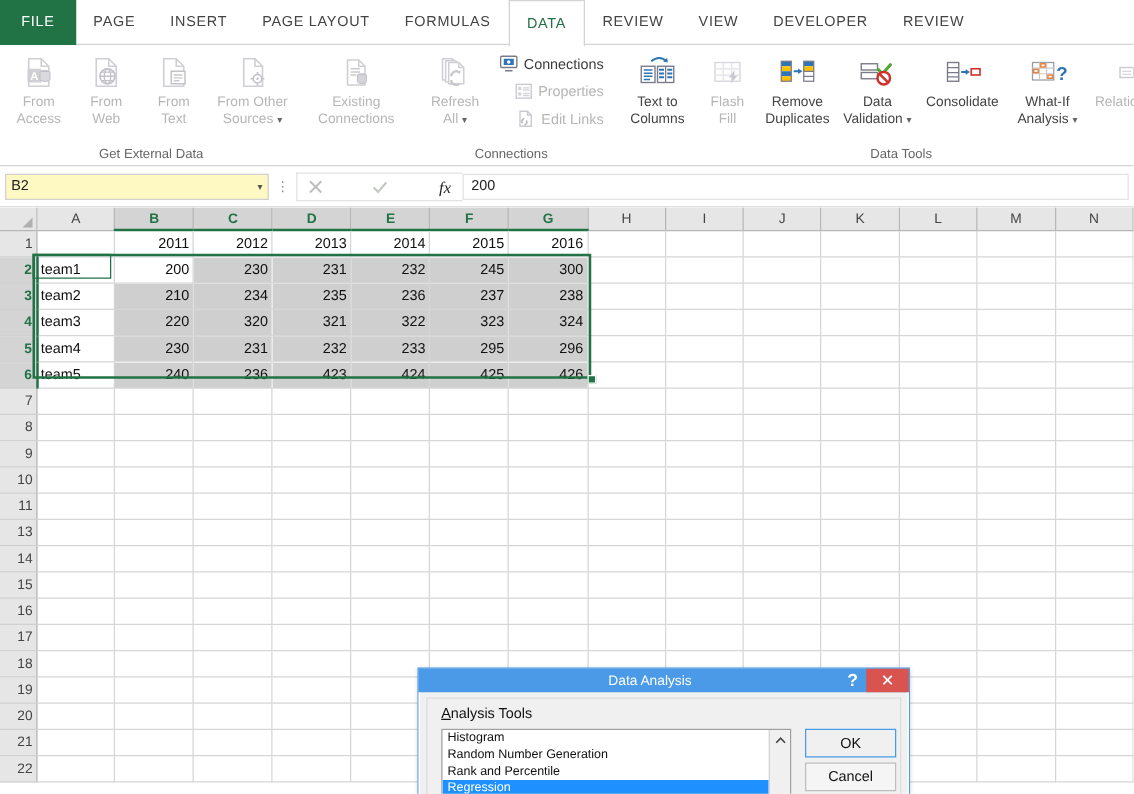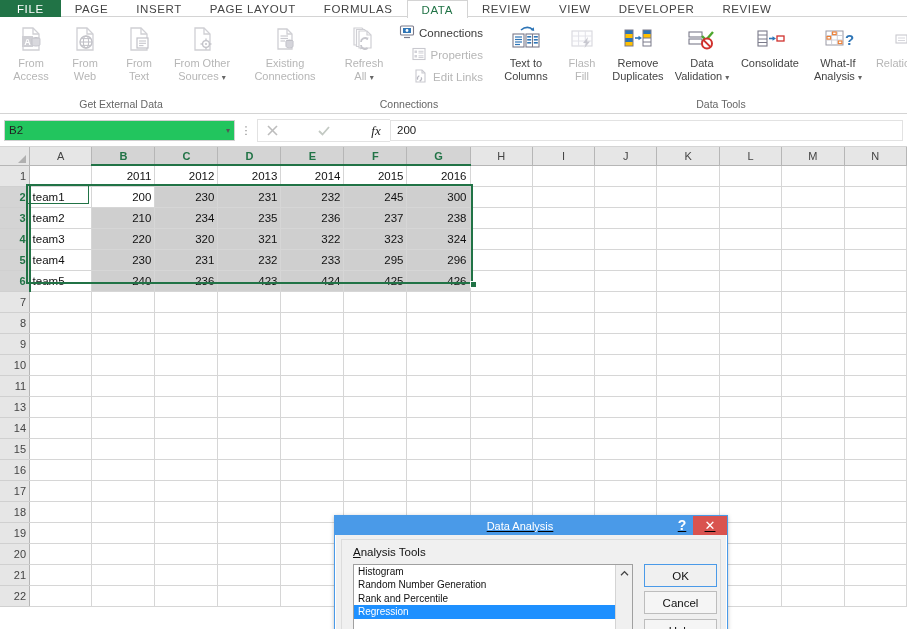--- a/index.html
+++ b/index.html
@@ -3,21 +3,21 @@
 <meta charset="utf-8">
 <style>
   html,body{margin:0;padding:0;}
   body{
     width:907px;height:635px;overflow:hidden;
     font-family:"Liberation Sans",sans-serif;
     background:#ffffff;
     -webkit-font-smoothing:antialiased;
   }
   
-  .tabstrip{height:17px;background:#ffffff;display:flex;align-items:stretch;position:relative;}
+  .tabstrip{height:36px;background:#ffffff;display:flex;align-items:stretch;position:relative;}
   .tabstrip:after{content:"";position:absolute;left:0;right:0;bottom:0;height:1px;background:#d4d4d4;}
   .tab{display:flex;align-items:center;padding:0 14px;font-size:11.5px;letter-spacing:.6px;
        color:#444;position:relative;z-index:2;}
   .tab.file{background:#217346;color:#fff;padding:0 17px;font-weight:400;}
   .tab.active{color:#217346;background:#fff;border-left:1px solid #d4d4d4;border-right:1px solid #d4d4d4;
               border-top:1px solid #d4d4d4;margin-bottom:-1px;}
   
   .ribbon{height:96px;background:#fff;border-bottom:1px solid #d4d4d4;display:flex;position:relative;}
   .grp{display:flex;flex-direction:column;position:relative;padding:0 4px;}
   .grp-items{display:flex;align-items:flex-start;height:78px;padding-top:3px;}
@@ -29,21 +29,21 @@
   .btn.w70{width:70px;}
   .btn.w76{width:76px;}
   .btn.w46{width:46px;}
   .btn.dis{color:#b6b6b6;}
   .ico{height:32px;display:flex;align-items:center;justify-content:center;margin-bottom:2px;}
   .smallbtn{display:flex;align-items:center;gap:4px;font-size:11.5px;color:#3b3b3b;height:22px;padding:0 3px;}
   .smallbtn.dis{color:#b6b6b6;justify-content:flex-end;}
   .caret{font-size:8px;line-height:8px;color:#666;}
   
   .fbar{height:32px;background:#fff;display:flex;align-items:center;padding:0 4px;border-bottom:1px solid #d4d4d4;}
-  .namebox{width:231px;height:21px;border:1px solid #d0d0d0;background:#22c55e;display:flex;align-items:center;
+  .namebox{width:211px;height:21px;border:1px solid #d0d0d0;background:#fef9c3;display:flex;align-items:center;
            padding:0 4px;font-size:11.5px;color:#222;box-sizing:border-box;}
   .namebox .nb-val{flex:1;}
   .nb-caret{font-size:8px;color:#555;}
   .fb-dots{width:22px;text-align:center;color:#888;font-size:11px;letter-spacing:0;}
   .fb-icons{display:flex;align-items:center;height:21px;border:1px solid #e2e2e2;border-right:none;gap:24px;}
   .fb-ic{width:28px;height:21px;display:flex;align-items:center;justify-content:center;}
   .fb-input{flex:1;height:21px;border:1px solid #e2e2e2;border-left:1px solid #e2e2e2;background:#fff;
             display:flex;align-items:center;padding:0 6px;font-size:11.5px;color:#222;box-sizing:border-box;}
   
   .gridwrap{position:relative;height:482px;overflow:hidden;background:#fff;}
@@ -63,21 +63,21 @@
   td.cell.num{text-align:right;}
   td.cell.txt{text-align:left;}
   td.cell.shaded{background:#cfcfcf;}
   
   .selbox{position:absolute;border:2px solid #217346;pointer-events:none;box-sizing:border-box;}
   .selhandle{position:absolute;width:5px;height:5px;background:#217346;border:1px solid #fff;box-sizing:content-box;}
   .activebox{position:absolute;border:1px solid #217346;pointer-events:none;box-sizing:border-box;}
   
   .dlg{position:absolute;left:334px;top:368px;width:394px;height:188px;background:#f0f0f0;
        border:1px solid #4a9ae8;box-sizing:border-box;box-shadow:0 1px 4px rgba(0,0,0,.25);}
-  .dlg-title{height:19px;background:#4a9ae8;display:flex;align-items:center;position:relative;text-decoration:underline;}
+  .dlg-title{height:19px;background:#4a9ae8;display:flex;align-items:center;position:relative;}
   .dlg-title-txt{flex:1;text-align:center;font-size:11px;color:#fff;padding-left:34px;}
   .dlg-q{width:22px;text-align:center;font-size:14px;font-weight:bold;color:#fff;line-height:19px;}
   .dlg-x{width:34px;height:19px;background:#d9534f;color:#fff;font-size:13px;display:flex;
          align-items:center;justify-content:center;}
   .dlg-body{position:relative;height:167px;background:#f0f0f0;border:1px solid #fff;border-top:none;box-sizing:border-box;}
   .dlg-inner{position:absolute;left:5px;top:4px;right:5px;bottom:5px;background:#f0f0f0;
              border:1px solid #dcdcdc;box-sizing:border-box;}
   .an-label{position:absolute;left:11px;top:6px;font-size:11.5px;color:#111;}
   .an-label u{text-decoration:underline;}
   .listbox{position:absolute;left:11px;top:24px;width:280px;height:122px;background:#fff;

